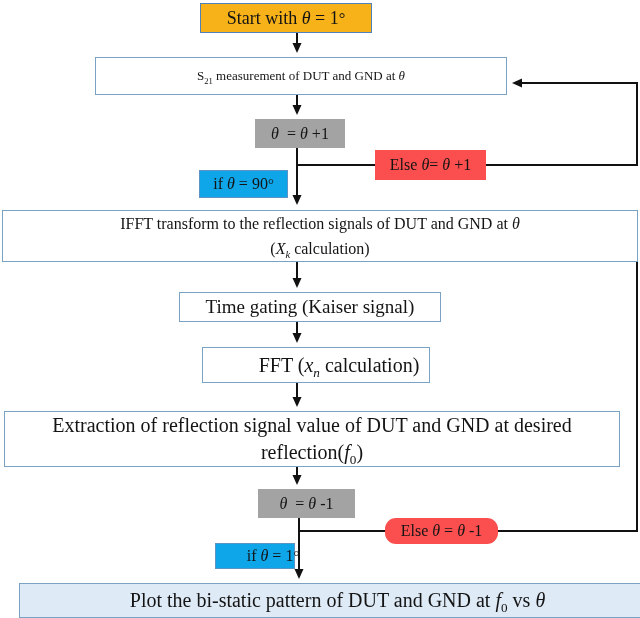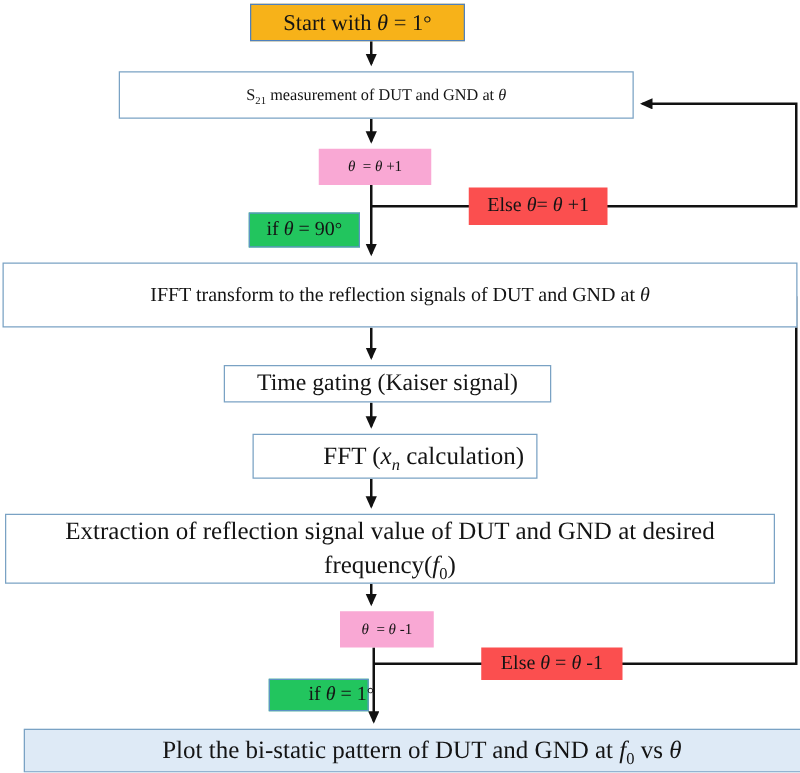--- a/index.html
+++ b/index.html
@@ -32,29 +32,29 @@
   .line { white-space: pre; display: block; }
   .th { font-style: italic; }
   sub { font-size: 66%; line-height: 0; }
   sub.it { font-style: italic; }
   .deg { font-size: 92%; vertical-align: 28%; line-height: 0; }
 
   
   .blue-border { border: 1.5px solid #7AA2C4; }
   .start-box   { left: 200px; top: 3px;   width: 172px; height: 30px; background: #F7B219; border: 1.5px solid #4F81BD; font-size: 18px; }
   .s21-box     { left: 95px;  top: 57px;  width: 412px; height: 38px; font-size: 13px; }
-  .gray-box    { background: #f9a8d4; font-size: 12px; }
+  .gray-box    { background: #a3a3a3; font-size: 16px; }
   .inc-box     { left: 255px; top: 119px; width: 90px;  height: 29px; }
-  .dec-box     { left: 272px; top: 489px; width: 75px;  height: 29px; }
-  .green-box   { background: #22c55e; border: 1.5px solid #5E94C5; font-size: 16px; }
+  .dec-box     { left: 258px; top: 489px; width: 97px;  height: 29px; }
+  .green-box   { background: #0ea5e9; border: 1.5px solid #5E94C5; font-size: 16px; }
   .if90-box    { left: 199px; top: 170px; width: 89px;  height: 28px; }
   .if1-box     { left: 215px; top: 543px; width: 80px;  height: 26px; padding-left: 36px; }
   .red-box     { background: #FB4F4F; font-size: 16px; }
   .elseinc-box { left: 375px; top: 150px; width: 111px; height: 30px; }
-  .elsedec-box { left: 385px; top: 518px; width: 113px; height: 26px; }
+  .elsedec-box { left: 385px; top: 518px; width: 113px; height: 26px; border-radius: 11px; }
   .ifft-box    { left: 2px;   top: 210px; width: 636px; height: 52px; font-size: 16px; line-height: 25px; }
   .tg-box      { left: 179px; top: 292px; width: 262px; height: 30px; font-size: 19px; }
   .fft-box     { left: 202px; top: 347px; width: 228px; height: 36px; font-size: 20px; padding-left: 46px; }
   .extr-box    { left: 4px;   top: 411px; width: 616px; height: 56px; font-size: 20px; line-height: 27px; }
   .plot-box    { left: 19px;   top: 583px; width: 637px; height: 35px; background: #DEEAF6; font-size: 20px; }
 </style>
 </head>
 <body>
 
 <div class="canvas">
@@ -94,33 +94,34 @@
   <div class="node red-box elseinc-box">
     <span class="line"><span>Else </span><i class="th">θ</i><span>= </span><i class="th">θ</i><span> +1</span></span>
   </div>
 
   <div class="node green-box if90-box">
     <span class="line"><span>if </span><i class="th">θ</i><span> = 90</span><span class="deg">°</span></span>
   </div>
 
   <div class="node ifft-box blue-border">
     <span class="line"><span>IFFT transform to the reflection signals of DUT and GND at </span><i class="th">θ</i></span>
+    <span class="line"><span>(</span><i class="th">X</i><sub class="it">k</sub><span> calculation)</span></span>
   </div>
 
   <div class="node tg-box blue-border">
     <span class="line">Time gating (Kaiser signal)</span>
   </div>
 
   <div class="node fft-box blue-border">
     <span class="line"><span>FFT (</span><i class="th">x</i><sub class="it">n</sub><span> calculation)</span></span>
   </div>
 
   <div class="node extr-box blue-border">
     <span class="line">Extraction of reflection signal value of DUT and GND at desired</span>
-    <span class="line"><span>frequency(</span><i class="th">f</i><sub>0</sub><span>)</span></span>
+    <span class="line"><span>reflection(</span><i class="th">f</i><sub>0</sub><span>)</span></span>
   </div>
 
   <div class="node gray-box dec-box">
     <span class="line"><i class="th">θ</i><span>  = </span><i class="th">θ</i><span> -1</span></span>
   </div>
 
   <div class="node red-box elsedec-box">
     <span class="line"><span>Else </span><i class="th">θ</i><span> = </span><i class="th">θ</i><span> -1</span></span>
   </div>
 

